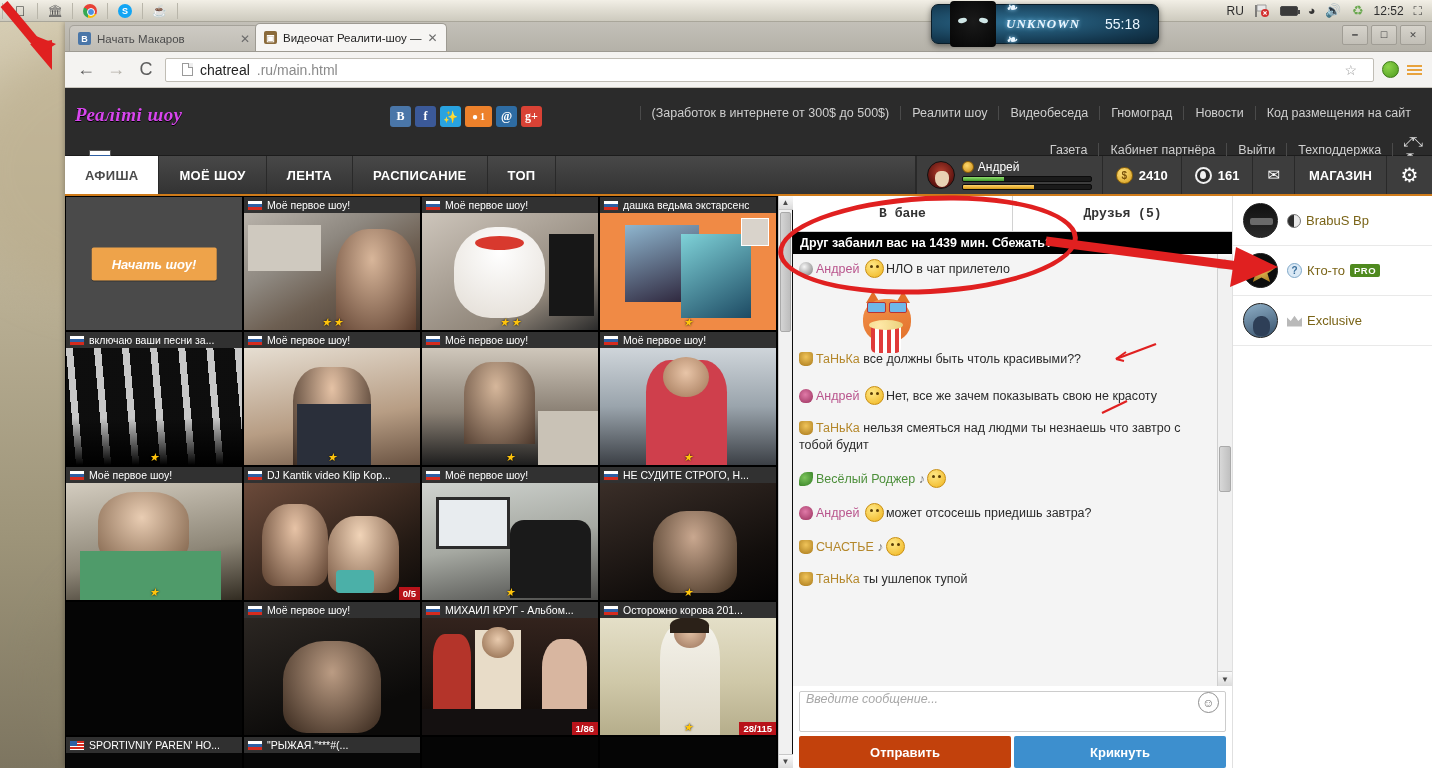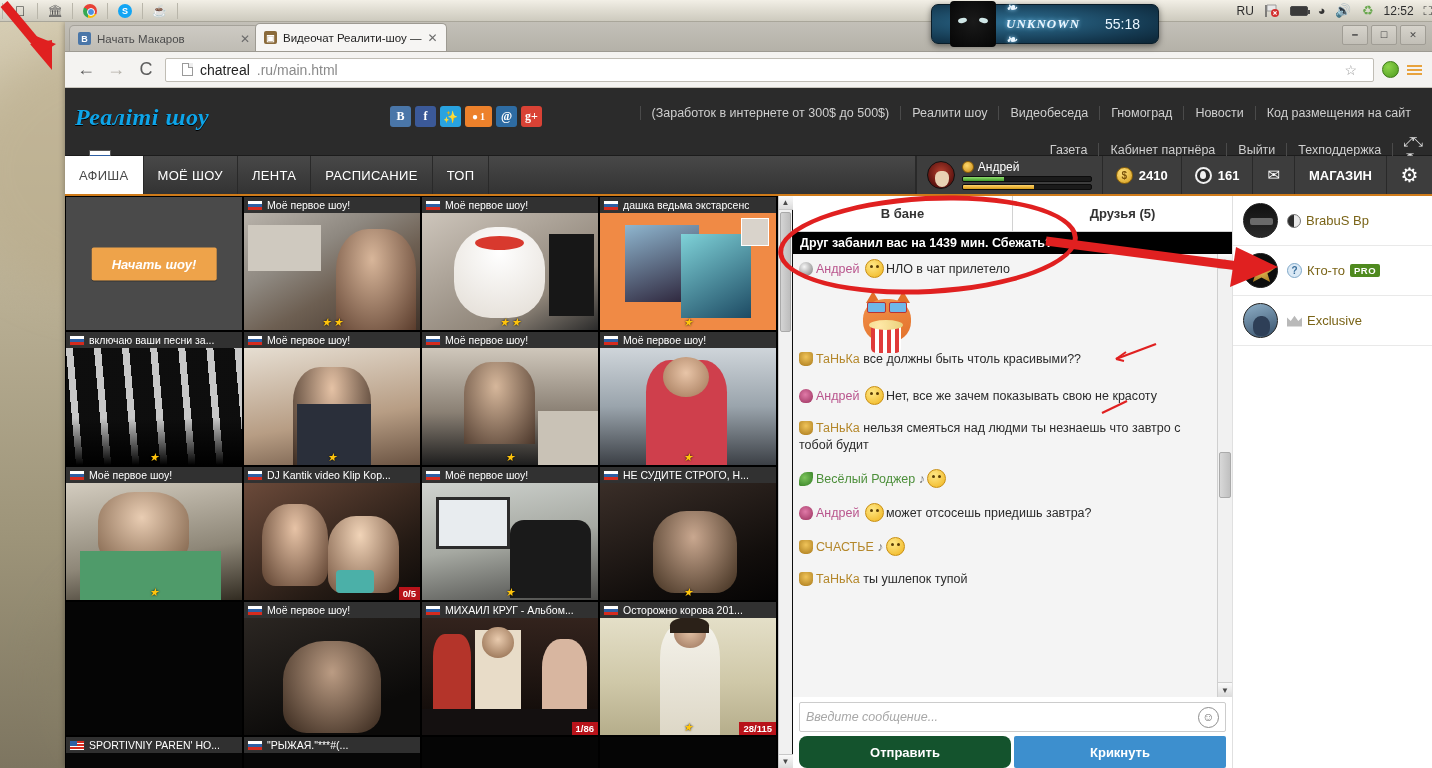--- a/index.html
+++ b/index.html
@@ -24,21 +24,21 @@
   .osbar{
     position:absolute;left:0;top:0;width:1432px;height:22px;
     background:linear-gradient(180deg,#f2efe6 0%,#dedbd0 52%,#cdcabe 100%);
     border-bottom:1px solid #a9a69a;
     display:flex;align-items:center;
     z-index:30;
   }
   .osbar .left{display:flex;align-items:center;height:22px;}
   .osbar .sep{width:1px;height:16px;background:#b9b6aa;margin:0 2px;}
   .osbar .ico{width:30px;height:22px;display:flex;align-items:center;justify-content:center;font-size:13px;color:#333;}
-  .osbar .right{margin-left:auto;display:flex;align-items:center;gap:10px;font-size:12px;color:#2d2d2d;}
+  .osbar .right{margin-left:auto;display:flex;align-items:center;gap:10px;padding-right:10px;font-size:12px;color:#2d2d2d;}
   .apple{font-size:14px;line-height:1;color:#222;}
   .chrome-dot{
     width:14px;height:14px;border-radius:50%;
     background:conic-gradient(#e84135 0deg 120deg,#fbbc05 120deg 200deg,#34a853 200deg 300deg,#e84135 300deg 360deg);
     position:relative;
   }
   .chrome-dot::after{content:"";position:absolute;left:4px;top:4px;width:6px;height:6px;border-radius:50%;background:#4a90e2;border:1px solid #fff;}
   .skype-dot{width:14px;height:14px;border-radius:50%;background:#12a5f4;color:#fff;font-size:9px;font-weight:bold;display:flex;align-items:center;justify-content:center;}
   .bank-ico{font-size:12px;color:#555;}
   .cup-ico{font-size:12px;color:#777;}
@@ -104,21 +104,21 @@
   
   .page{position:relative;width:1367px;height:680px;background:#000;overflow:hidden;}
 
   .sitehead{
     height:68px;background:#2b2b2b;position:relative;
     border-bottom:1px solid #1c1c1c;
   }
   .logo{
     position:absolute;left:10px;top:16px;
     font-family:"Liberation Serif", serif;
-    font-style:italic;font-weight:bold;font-size:24px;color:#0ea5e9;
+    font-style:italic;font-weight:bold;font-size:19px;color:#d946ef;
     letter-spacing:.5px;
     text-shadow:0 1px 0 #000;
   }
   .langflag{
     position:absolute;left:24px;top:62px;width:22px;height:14px;
     background:linear-gradient(180deg,#fff 0 33%,#2e5fa3 33% 66%,#d52b1e 66% 100%);
     border:1px solid #555;
   }
   .socials{position:absolute;left:325px;top:18px;display:flex;gap:4px;align-items:center;}
   .soc{width:21px;height:21px;border-radius:3px;display:flex;align-items:center;justify-content:center;font-size:12px;font-weight:bold;color:#fff;font-family:"Liberation Serif",serif;}
@@ -137,22 +137,22 @@
   .headlinks a:last-child{border-right:none;}
   .headlinks2{
     position:absolute;right:10px;top:46px;display:flex;align-items:center;
     font-size:12.5px;color:#cfcfcf;
   }
   .headlinks2 a{padding:0 11px;color:#cfcfcf;text-decoration:none;border-right:1px solid #4a4a4a;line-height:14px;}
   .headlinks2 .fs{padding-left:10px;border:none;font-size:13px;color:#e8e8e8;letter-spacing:-1px;}
 
   .navbar{height:40px;background:#3a3a3a;display:flex;align-items:stretch;position:relative;border-bottom:2px solid #cf7b1a;}
   .navtab{
-    display:flex;align-items:center;padding:0 14px;
-    font-size:13px;font-weight:normal;color:#fff;letter-spacing:.3px;
+    display:flex;align-items:center;padding:0 20px;
+    font-size:13px;font-weight:bold;color:#fff;letter-spacing:.3px;
     border-right:1px solid #292929;background:linear-gradient(180deg,#484848,#333);
   }
   .navtab.active{background:#fff;color:#4a4a4a;}
   .navfill{flex:1;background:linear-gradient(180deg,#484848,#333);border-right:1px solid #292929;}
   .userbox{display:flex;align-items:center;gap:7px;padding:0 10px;background:#3d3d3d;border-left:1px solid #292929;min-width:178px;}
   .avatar{
     width:28px;height:28px;border-radius:50%;flex:0 0 28px;
     background:radial-gradient(circle at 50% 40%,#b5402f,#5d1410 70%);
     border:1px solid #111;position:relative;overflow:hidden;
   }
@@ -209,21 +209,21 @@
     position:absolute;right:0;top:0;width:14px;height:572px;
     background:#f1f1f1;border-left:1px solid #c8c8c8;z-index:6;
     display:flex;flex-direction:column;align-items:center;
   }
   .gscroll .ar{height:14px;width:14px;display:flex;align-items:center;justify-content:center;font-size:8px;color:#4a4a4a;background:linear-gradient(180deg,#fafafa,#dcdcdc);border-bottom:1px solid #c8c8c8;}
   .gscroll .ar.bot{margin-top:auto;border-top:1px solid #c8c8c8;border-bottom:none;}
   .gscroll .thumb{width:11px;height:120px;margin-top:2px;background:linear-gradient(90deg,#d4d4d4,#bdbdbd);border:1px solid #a9a9a9;border-radius:2px;}
 
   
   .chatcol{width:440px;background:#fff;display:flex;flex-direction:column;border-left:1px solid #0d0d0d;}
-  .chattabs{display:flex;height:36px;border-bottom:1px solid #d2d2d2;background:#fff;}
+  .chattabs{display:flex;height:36px;border-bottom:1px solid #d2d2d2;background:#fff;font-family:Liberation Mono, monospace;}
   .chattab{
     flex:1;display:flex;align-items:center;justify-content:center;
     font-size:13px;font-weight:bold;color:#333;
     border-right:1px solid #d2d2d2;background:#fff;
   }
   .chattab:last-child{border-right:none;}
   .banline{
     background:#000;color:#fff;font-size:12.5px;font-weight:bold;
     padding:4px 7px;
   }
@@ -261,28 +261,28 @@
     position:absolute;right:0;top:0;width:15px;height:100%;
     background:#f1f1f1;border-left:1px solid #cfcfcf;
     display:flex;flex-direction:column;align-items:center;
   }
   .chat-scroll .ar{height:15px;width:15px;display:flex;align-items:center;justify-content:center;font-size:8px;color:#4a4a4a;background:linear-gradient(180deg,#fafafa,#dcdcdc);border-bottom:1px solid #cfcfcf;}
   .chat-scroll .ar.bot{margin-top:auto;border-top:1px solid #cfcfcf;border-bottom:none;}
   .chat-scroll .thumb{width:12px;height:46px;margin-top:auto;margin-bottom:2px;background:linear-gradient(90deg,#d8d8d8,#c0c0c0);border:1px solid #aaa;border-radius:2px;}
 
   .composer{background:#fff;padding:5px 6px 0 6px;}
   .inputrow{
-    height:30px;border:1px solid #ccc;border-radius:2px;display:flex;align-items:center;
+    height:41px;border:1px solid #ccc;border-radius:2px;display:flex;
     padding:0 6px;background:#fff;
   }
   .inputrow .ph{flex:1;font-size:12.5px;font-style:italic;color:#a8a8a8;}
   .emoji-btn{width:21px;height:21px;border-radius:50%;border:1.5px solid #8d8d8d;color:#6e6e6e;font-size:12px;display:flex;align-items:center;justify-content:center;line-height:1;}
   .btnrow{display:flex;gap:3px;margin-top:4px;}
   .bigbtn{flex:1;height:32px;display:flex;align-items:center;justify-content:center;font-size:13px;font-weight:bold;color:#fff;border-radius:2px;}
-  .bigbtn.orange{background:#14532d;border-radius:8px;}
+  .bigbtn.orange{background:#c2410c;}
   .bigbtn.blue{background:#3d8fce;}
 
   
   .userscol{flex:1;background:#fff;border-left:1px solid #e0e0e0;}
   .userrow{height:50px;display:flex;align-items:center;gap:9px;padding:0 10px;border-bottom:1px solid #e9e9e9;}
   .uav{width:35px;height:35px;border-radius:50%;flex:0 0 35px;border:1px solid #222;overflow:hidden;position:relative;}
   .uav.a1{background:linear-gradient(180deg,#101010,#2a2a2a);}
   .uav.a1::after{content:"";position:absolute;left:6px;top:14px;width:23px;height:7px;background:#6a6a6a;border-radius:2px;}
   .uav.a2{background:#0d0d0d;}
   .uav.a2::after{content:"";position:absolute;left:4px;top:7px;width:27px;height:21px;background:radial-gradient(circle at 50% 40%,#f0c45a,#8c6413);clip-path:polygon(50% 0,62% 30%,100% 35%,72% 60%,82% 100%,50% 78%,18% 100%,28% 60%,0 35%,38% 30%);}

